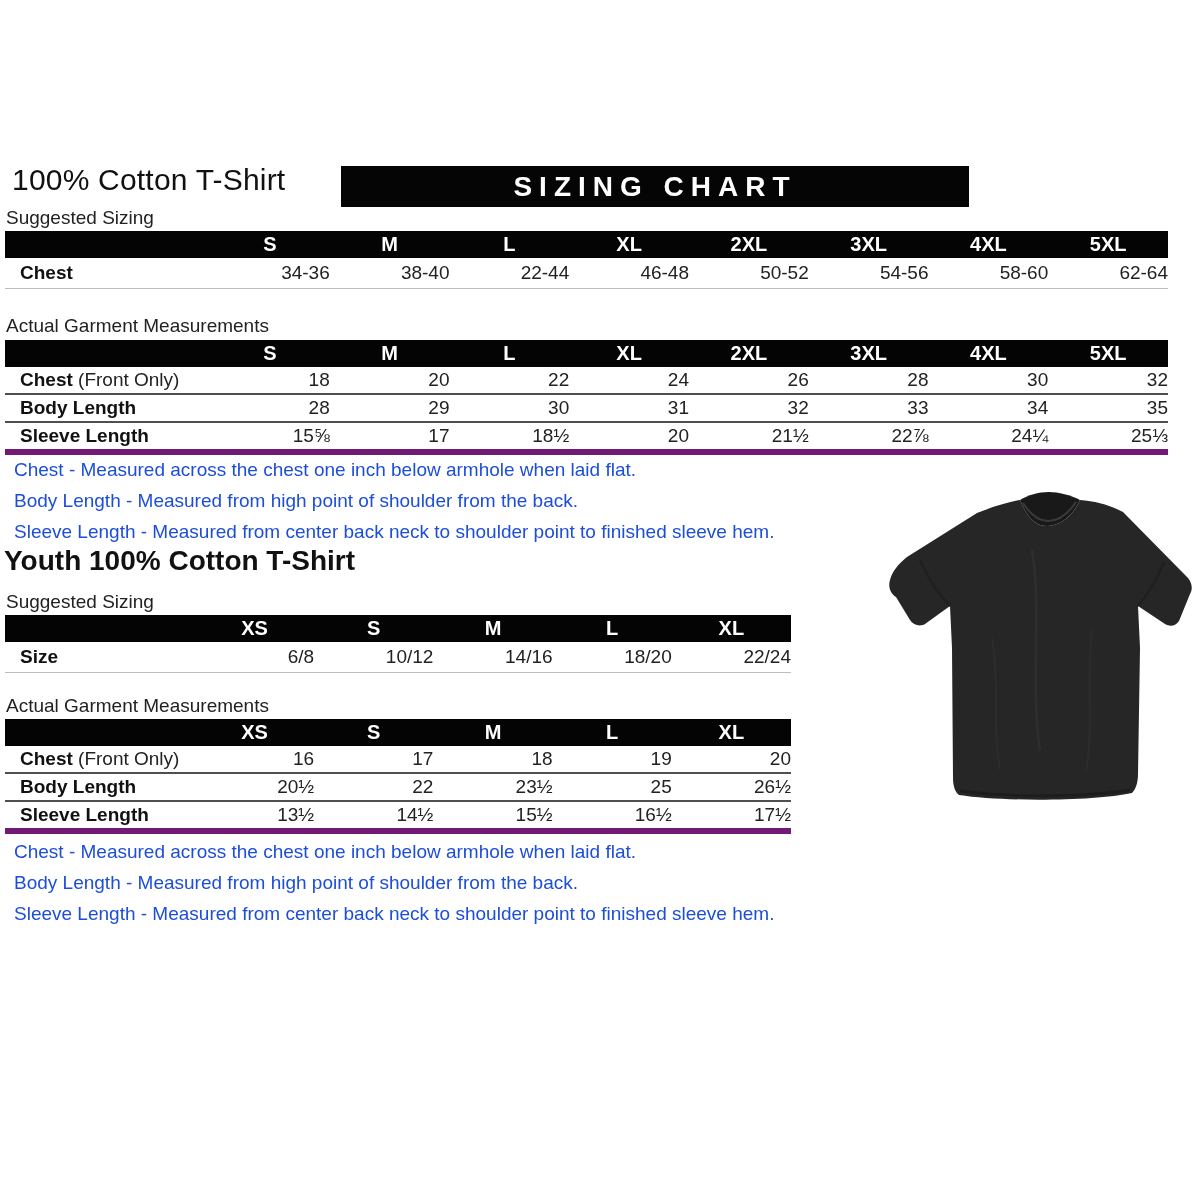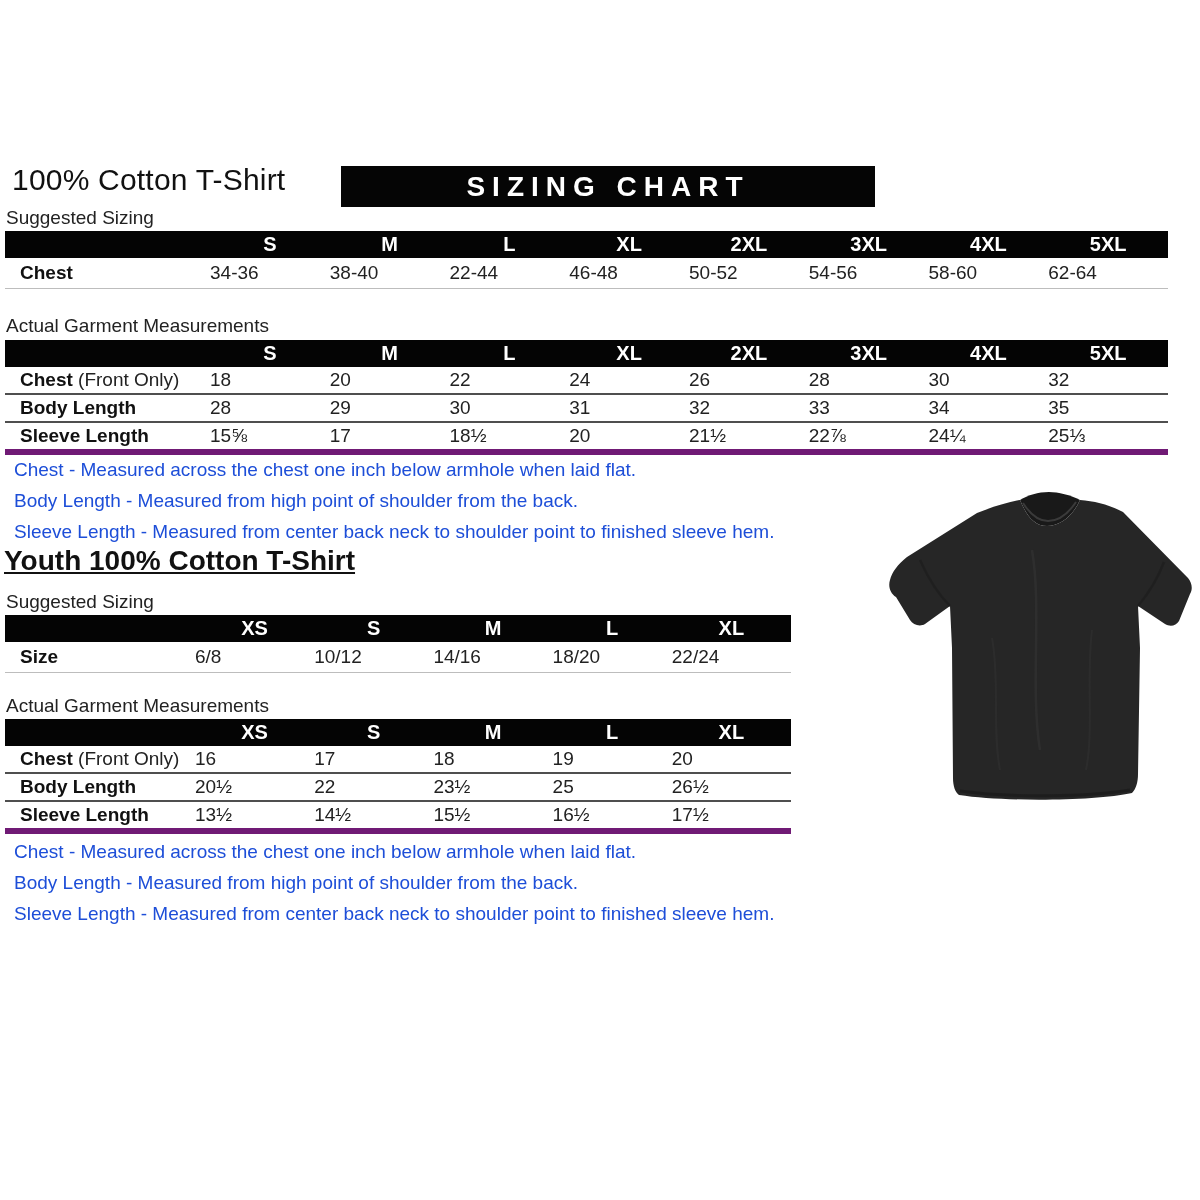--- a/index.html
+++ b/index.html
@@ -13,51 +13,50 @@
   }
   .page { position:absolute; inset:0; }
 
   .main-title {
     position:absolute; left:12px; top:163px;
     font-size:30px; font-weight:400; color:#111;
     letter-spacing:0.2px; white-space:nowrap;
   }
   .banner {
     position:absolute; left:341px; top:166px;
-    width:534px; height:41px;
+    width:628px; height:41px;
     background:#050505; color:#fff;
     display:flex; align-items:center; justify-content:center;
     font-size:28px; font-weight:700; letter-spacing:7px;
     white-space:nowrap;
   }
   .section-label {
     position:absolute;
     font-size:19px; color:#222; white-space:nowrap;
   }
   .youth-title {
     position:absolute; left:4px; top:545px;
     font-size:28px; font-weight:700; color:#111;
     white-space:nowrap;
-    text-decoration:underline;
   }
 
   table.size-table {
     position:absolute;
     border-collapse:collapse;
     table-layout:fixed;
   }
   .size-table th {
     background:#040404; color:#ffffff;
     font-weight:700; font-size:20px;
     height:27px; padding:0; text-align:center;
     white-space:nowrap;
   }
   .size-table td {
     font-size:19px; color:#222;
-    text-align:left; padding:0;
+    text-align:right; padding:0;
     white-space:nowrap;
   }
   .t-sugg td { height:30px; }
   .t-act  td { height:26px; }
   .size-table td.row-label {
     text-align:left; padding-left:15px;
   }
   .size-table td.row-label b { font-weight:700; color:#111; }
   .size-table td.row-label span { font-weight:400; }
   .t-sugg tbody tr { border-bottom:1px solid #bdbdbd; }

